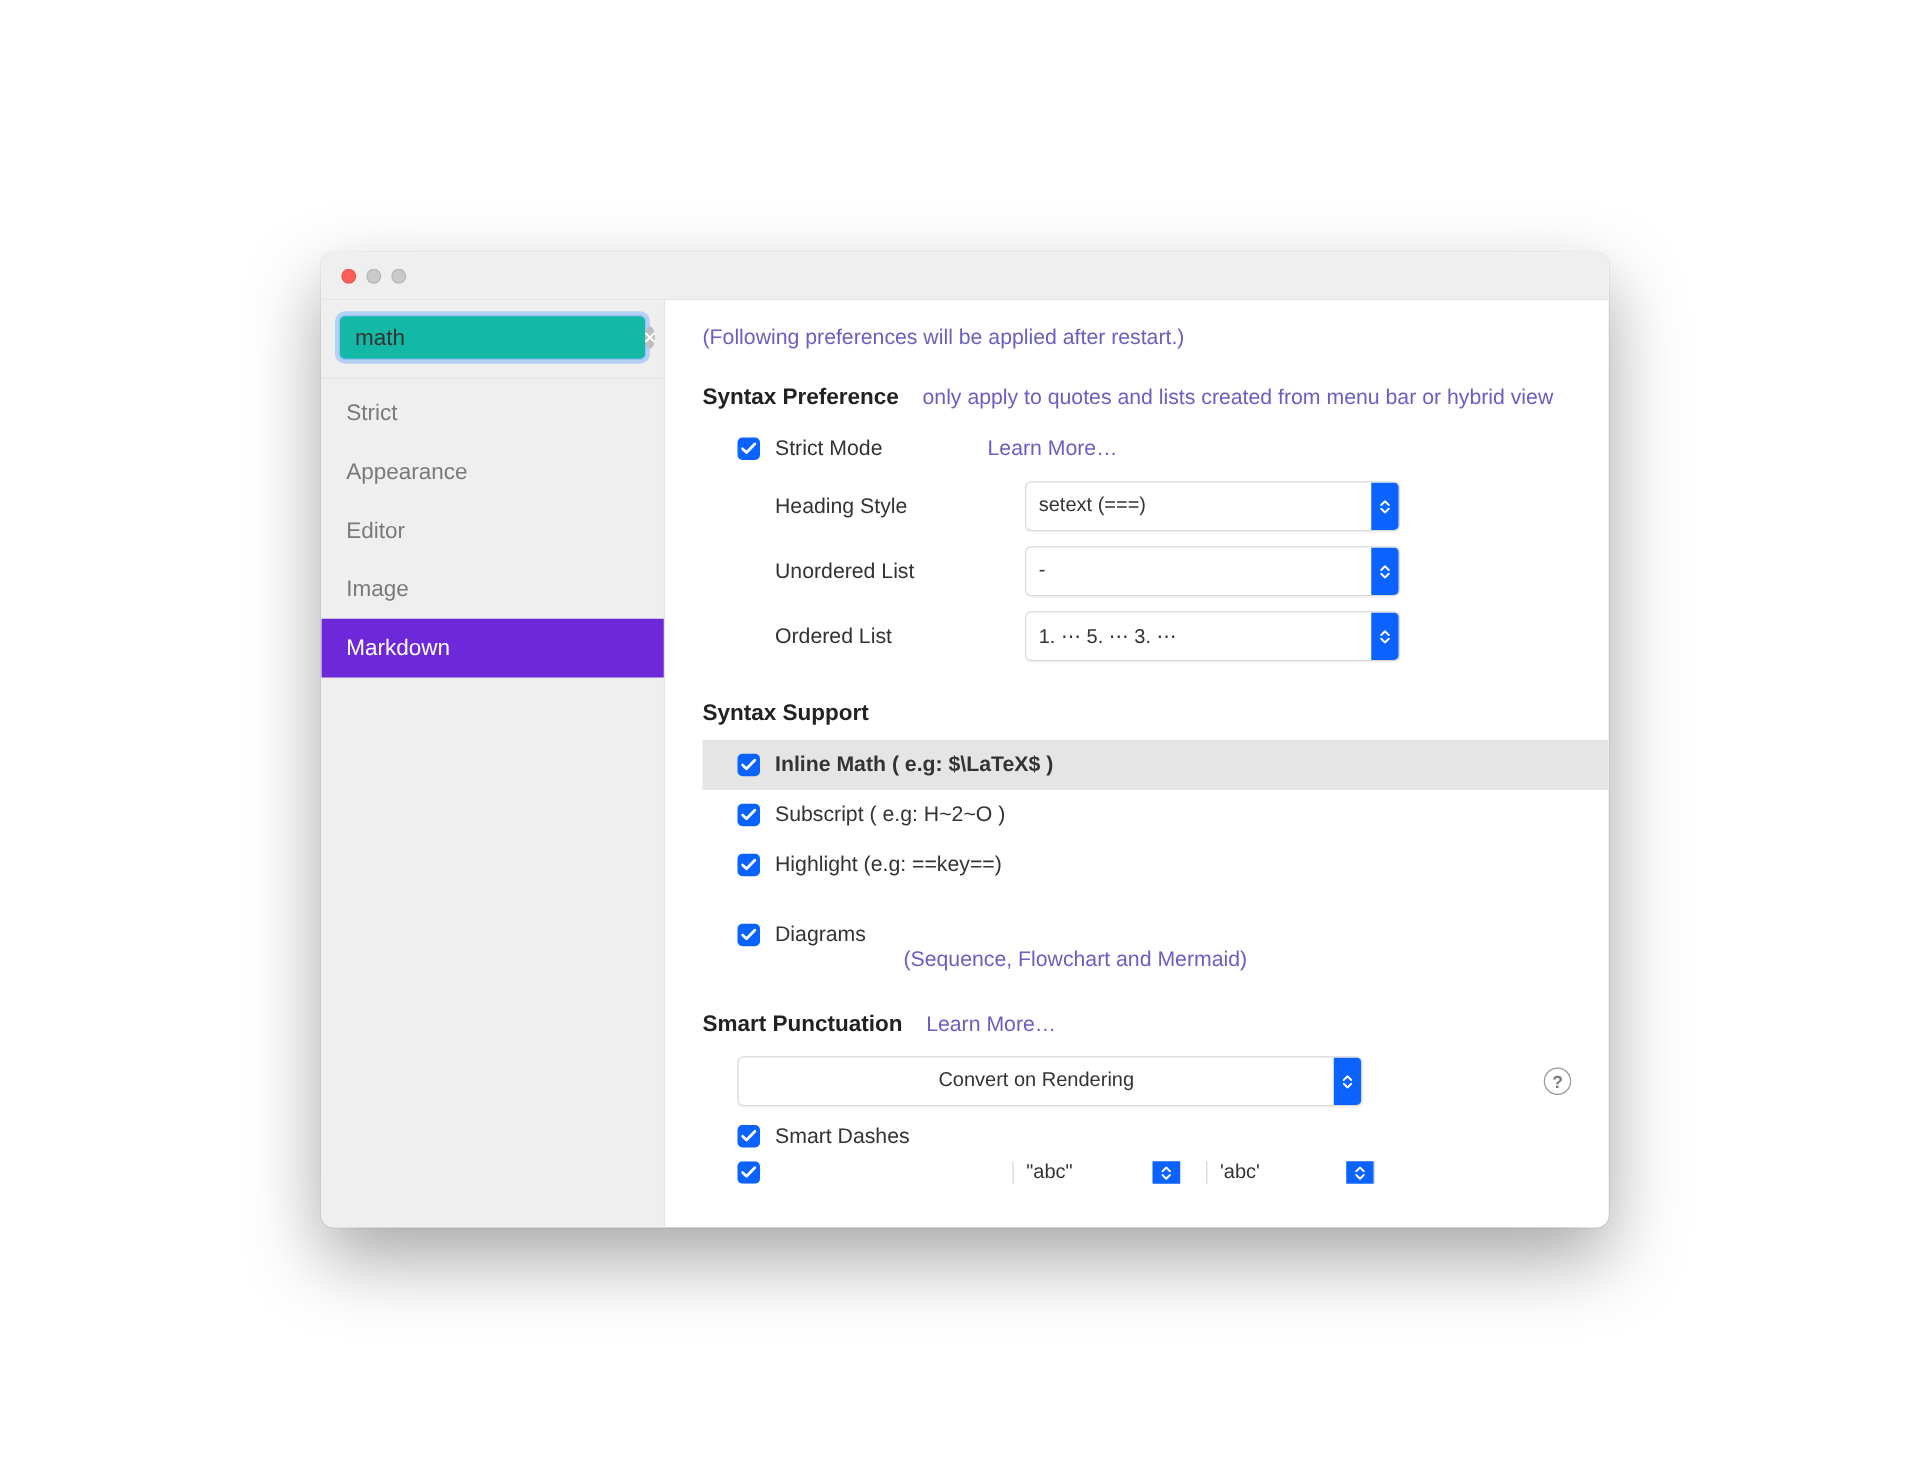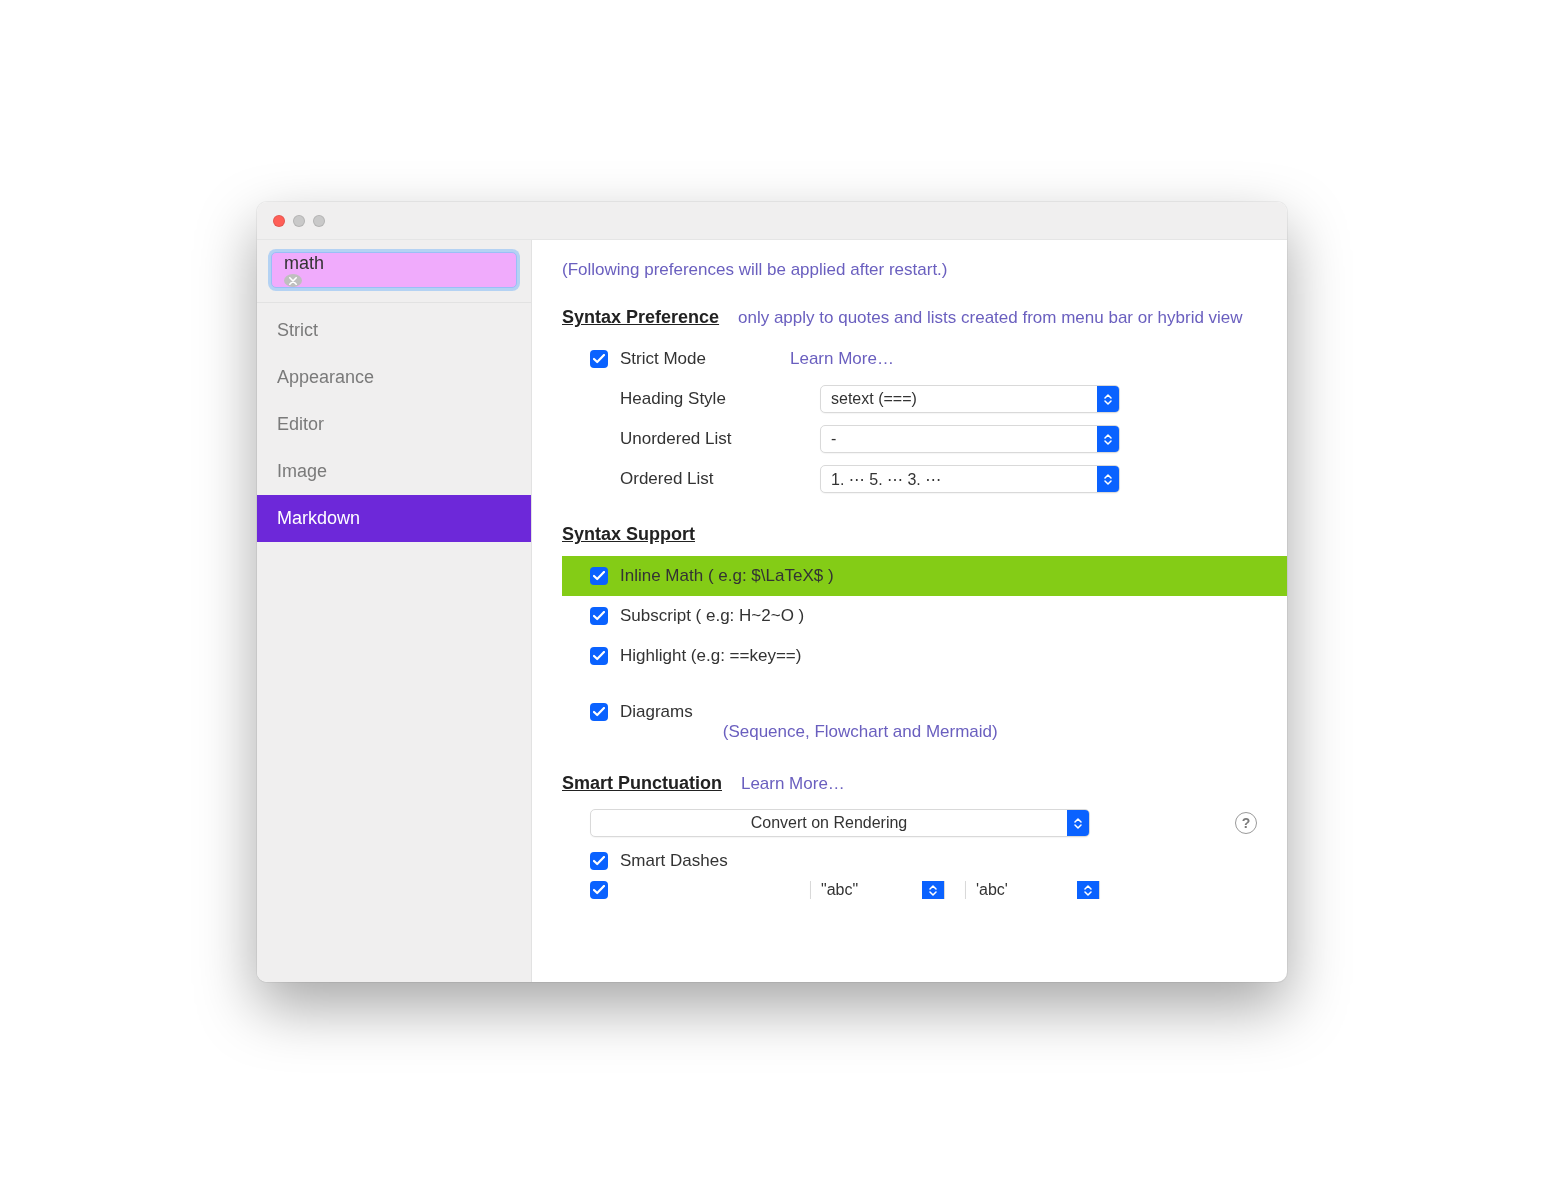--- a/index.html
+++ b/index.html
@@ -43,26 +43,25 @@
   display: flex;
   flex-direction: column;
 }
 .search-wrap { padding: 12px 14px 14px; border-bottom: 1px solid #e2e2e2; }
 .search {
   width: 100%;
   height: 36px;
   border: 1px solid #9abff7;
   box-shadow: 0 0 0 3px rgba(0,122,255,0.25);
   border-radius: 5px;
-  background: #f0abfc;
-  display: flex;
-  align-items: flex-start;
+  background: #14b8a6;
+  display: flex;
+  align-items: center;
   padding: 0 8px 0 12px;
   font-size: 18px;
-  flex-direction: column;
 }
 .search input {
   flex: 1;
   border: none;
   outline: none;
   font-size: 18px;
   color: #333;
   background: transparent;
 }
 .clear-btn {
@@ -83,51 +82,51 @@
   color: #fff;
 }
 .content {
   flex: 1;
   overflow-y: auto;
   padding: 20px 0 0 30px;
   font-size: 17px;
   color: #3a3a3a;
 }
 .note { color: #6a5fbf; font-size: 17px; margin-bottom: 24px; }
-.section-head { font-weight: 700; font-size: 18px; color: #222; display: inline; text-decoration: underline; }
+.section-head { font-weight: 700; font-size: 18px; color: #222; display: inline; }
 .section-sub { color: #6a5fbf; font-size: 17px; text-align: right; }
 .section-row { margin-bottom: 8px; line-height: 1.5; padding-right: 30px; }
 .form-row {
   display: flex;
   align-items: center;
   padding: 6px 30px 6px 28px;
   min-height: 40px;
 }
-.form-row.highlighted { background: #84cc16; padding-left: 28px; margin-left: 0; }
+.form-row.highlighted { background: #e5e5e5; padding-left: 28px; margin-left: 0; font-weight: bold; }
 .cb {
   width: 18px; height: 18px;
   border-radius: 4px;
   background: #0a62ff;
   display: inline-flex;
   align-items: center;
   justify-content: center;
   margin-right: 12px;
   flex-shrink: 0;
 }
 .cb svg { width: 12px; height: 10px; }
 .field-label { flex: 0 0 200px; font-size: 17px; color: #333; }
 .row-text { font-size: 17px; color: #333; }
 .link { color: #6a5fbf; }
 .hint { color: #6a5fbf; margin-left: 30px; font-size: 17px; margin-top: 40px; }
 .select {
   display: flex;
   align-items: center;
   border: 1px solid #d9d9d9;
   border-radius: 5px;
-  height: 28px;
+  height: 40px;
   background: #fff;
   box-shadow: 0 1px 1px rgba(0,0,0,0.04);
   overflow: hidden;
   cursor: pointer;
 }
 .select .sel-text { flex: 1; padding: 0 10px; font-size: 16px; color: #333; white-space: nowrap; overflow: hidden; }
 .select .sel-btn {
   width: 22px; height: 100%;
   background: #0a62ff;
   display: flex; flex-direction: column; align-items: center; justify-content: center;

